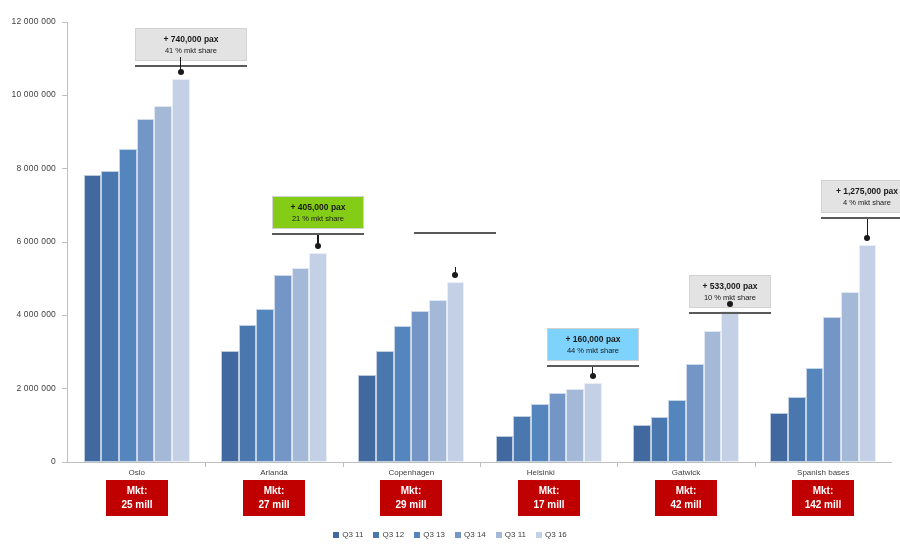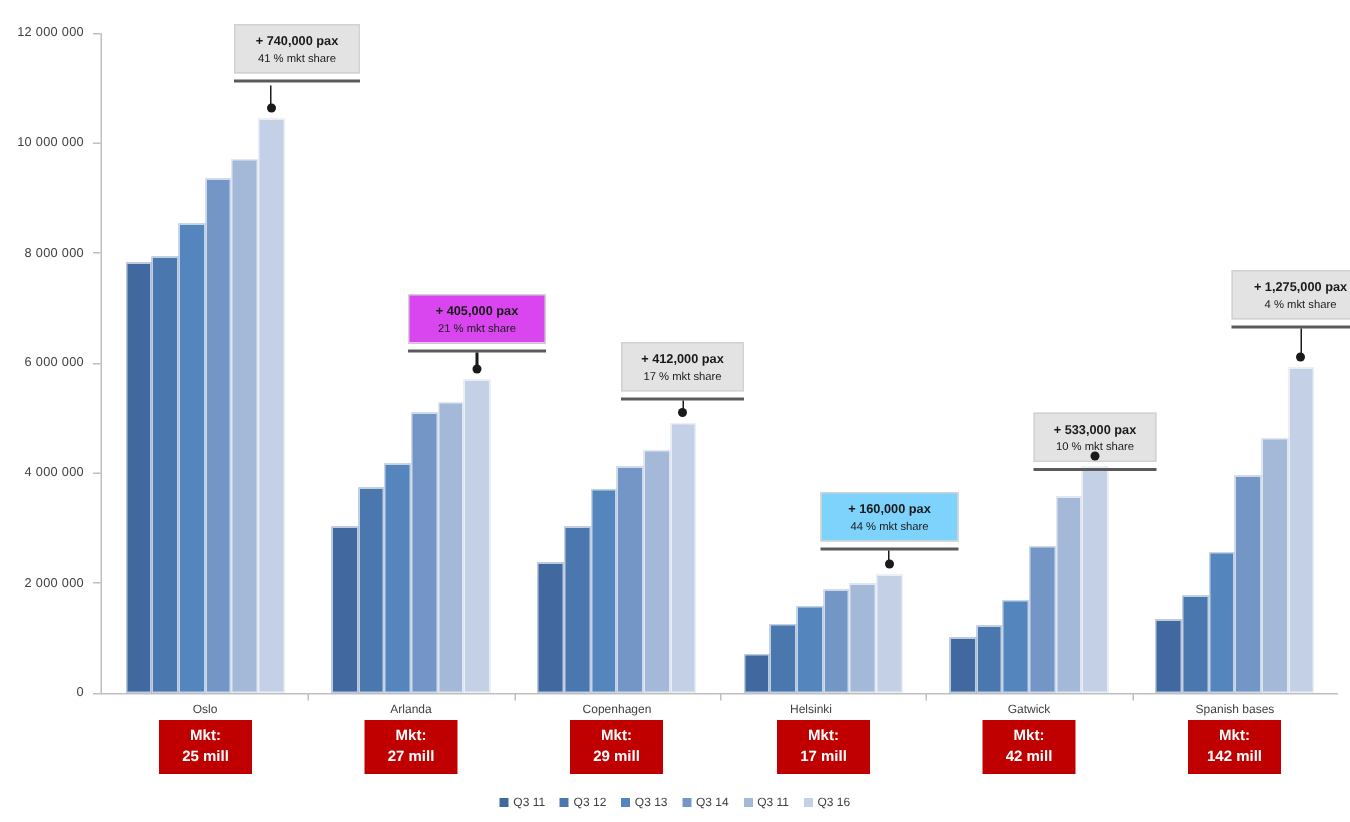--- a/index.html
+++ b/index.html
@@ -268,43 +268,39 @@
       <div class="x-sep" style="left: 754.667px;"></div>
       <div class="x-cat-label" style="left: 68px; width: 137.333px;">Oslo</div>
       <div class="x-cat-label" style="left: 205.333px; width: 137.333px;">Arlanda</div>
       <div class="x-cat-label" style="left: 342.667px; width: 137.333px;">Copenhagen</div>
       <div class="x-cat-label" style="left: 472px; width: 137.333px;">Helsinki</div>
       <div class="x-cat-label" style="left: 617.333px; width: 137.333px;">Gatwick</div>
       <div class="x-cat-label" style="left: 754.667px; width: 137.333px;">Spanish bases</div>
     </div>
 
   <div id="callout-layer">
-      <div class="callout" style="left: 135px; top: 16px; width: 84px; margin-left: 21px;">
+      <div class="callout" style="left: 135px; top: 28px; width: 112px;">
         <div class="callout-box" style="background: rgb(227, 227, 227);">
           <div class="callout-pax">+ 740,000 pax</div>
           <div class="callout-share">41 % mkt share</div>
         </div>
         <div class="callout-rule"></div>
       </div>
       <div class="callout-stem" style="left: 179.978px; top: 57px; height: 12.8333px;"></div>
       <div class="callout-dot" style="left: 177.728px; top: 68.8333px;"></div>
       <div class="callout" style="left: 272px; top: 196px; width: 92px;">
-        <div class="callout-box" style="background: #d946ef;">
+        <div class="callout-box" style="background: #84cc16;">
           <div class="callout-pax">+ 405,000 pax</div>
           <div class="callout-share">21 % mkt share</div>
         </div>
         <div class="callout-rule"></div>
       </div>
       <div class="callout-stem" style="left: 317.311px; top: 235px; height: 9px;"></div>
       <div class="callout-dot" style="left: 315.061px; top: 243px;"></div>
       <div class="callout" style="left: 414px; top: 228px; width: 82px;">
-        <div class="callout-box" style="background: rgb(227, 227, 227);">
-          <div class="callout-pax">+ 412,000 pax</div>
-          <div class="callout-share">17 % mkt share</div>
-        </div>
         <div class="callout-rule"></div>
       </div>
       <div class="callout-stem" style="left: 454.644px; top: 267px; height: 6.33333px;"></div>
       <div class="callout-dot" style="left: 452.394px; top: 272.333px;"></div>
       <div class="callout" style="left: 547px; top: 328px; width: 92px;">
         <div class="callout-box" style="background: #7dd3fc;">
           <div class="callout-pax">+ 160,000 pax</div>
           <div class="callout-share">44 % mkt share</div>
         </div>
         <div class="callout-rule"></div>

